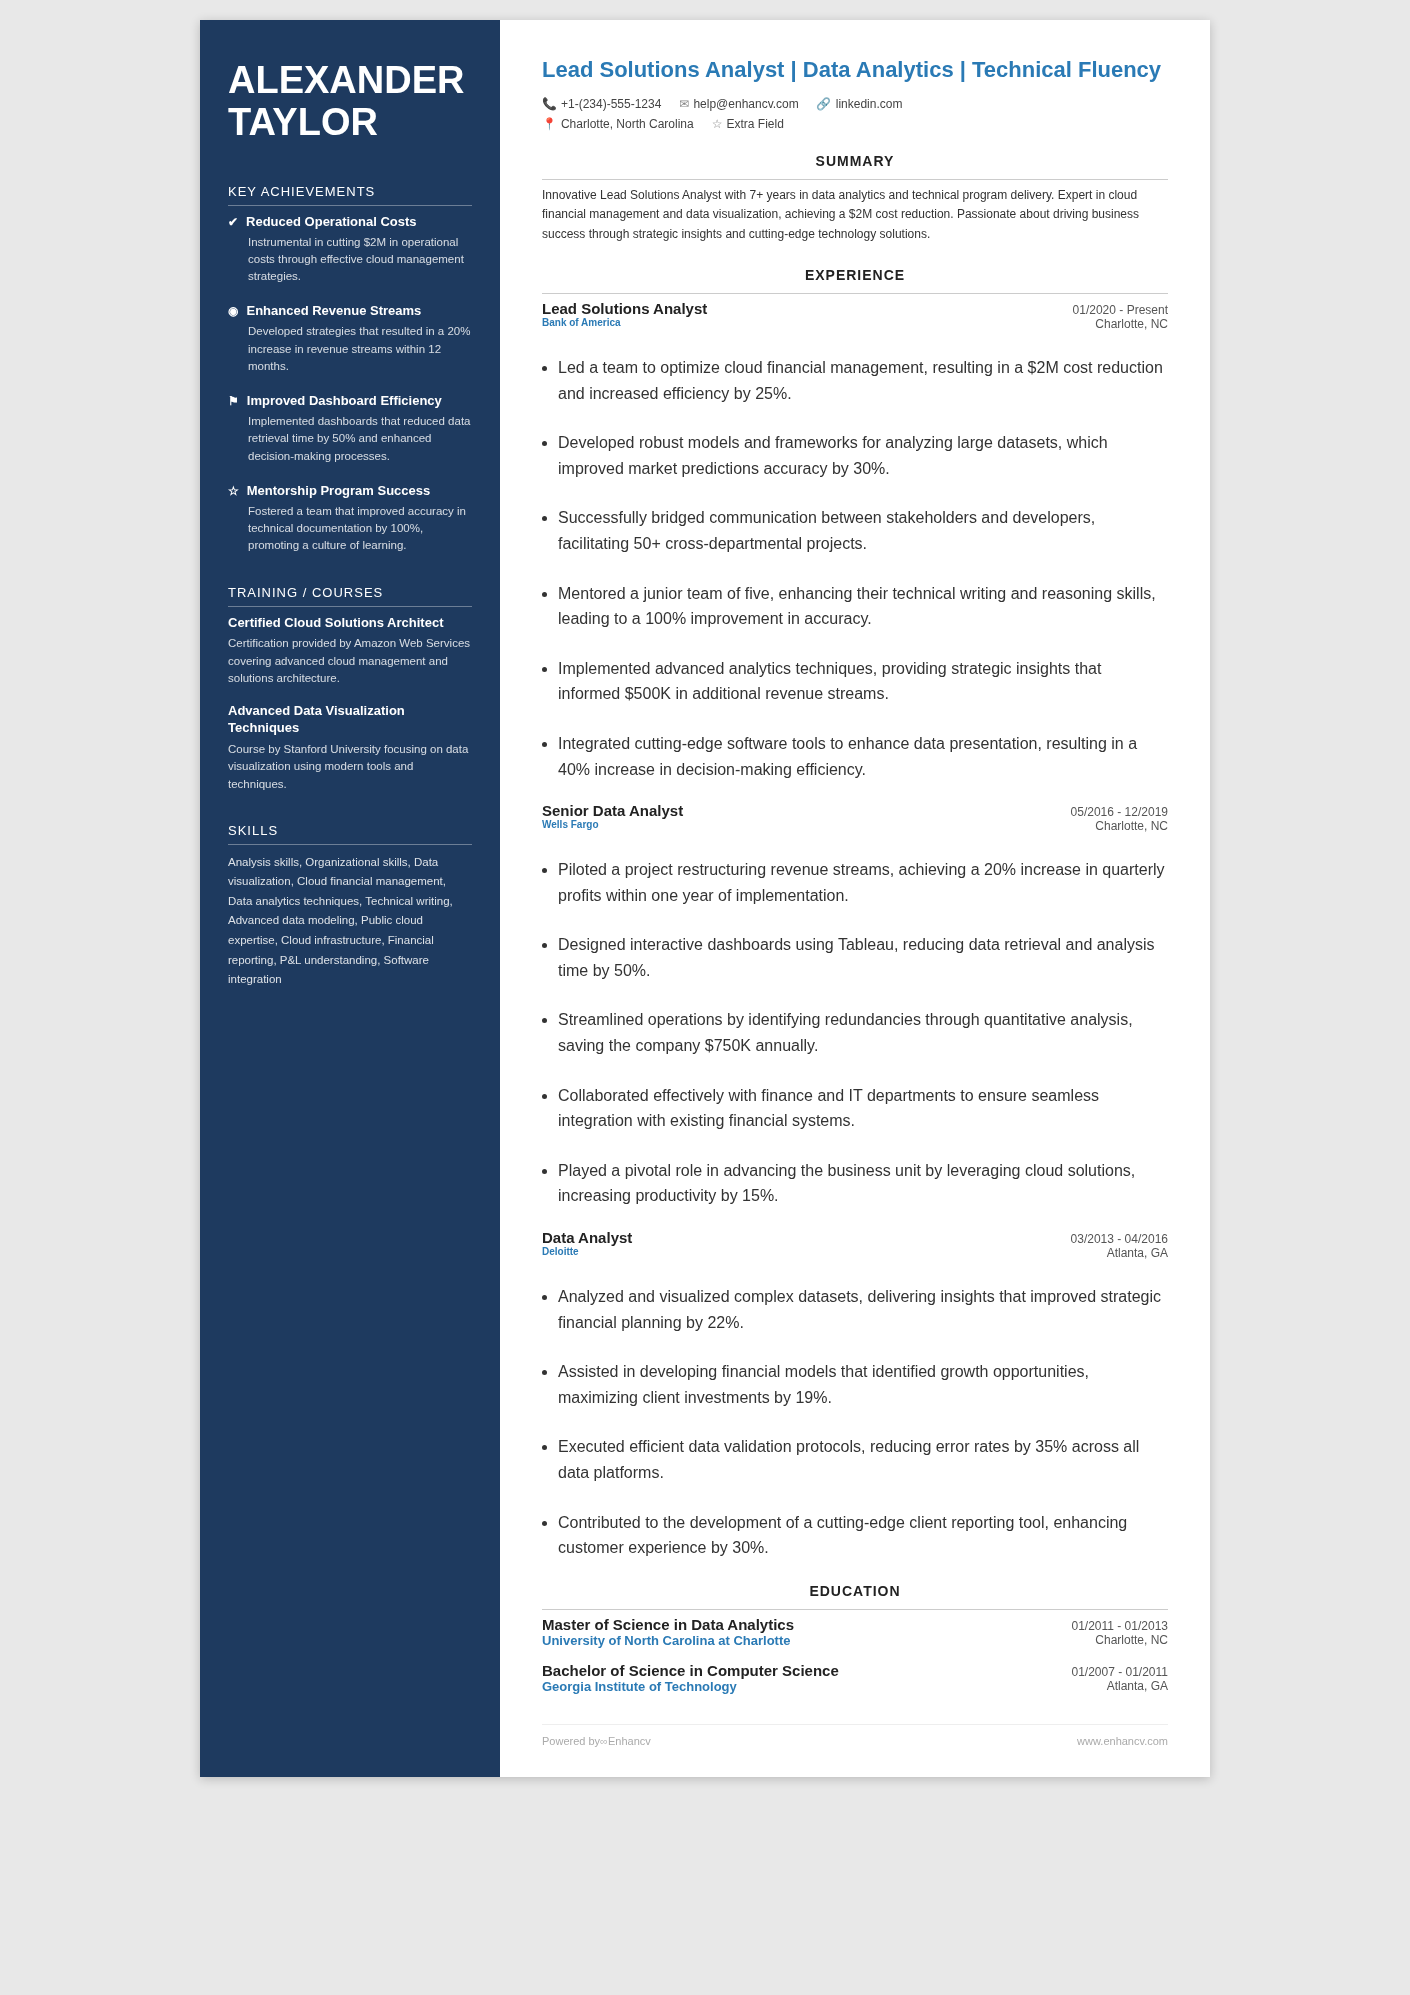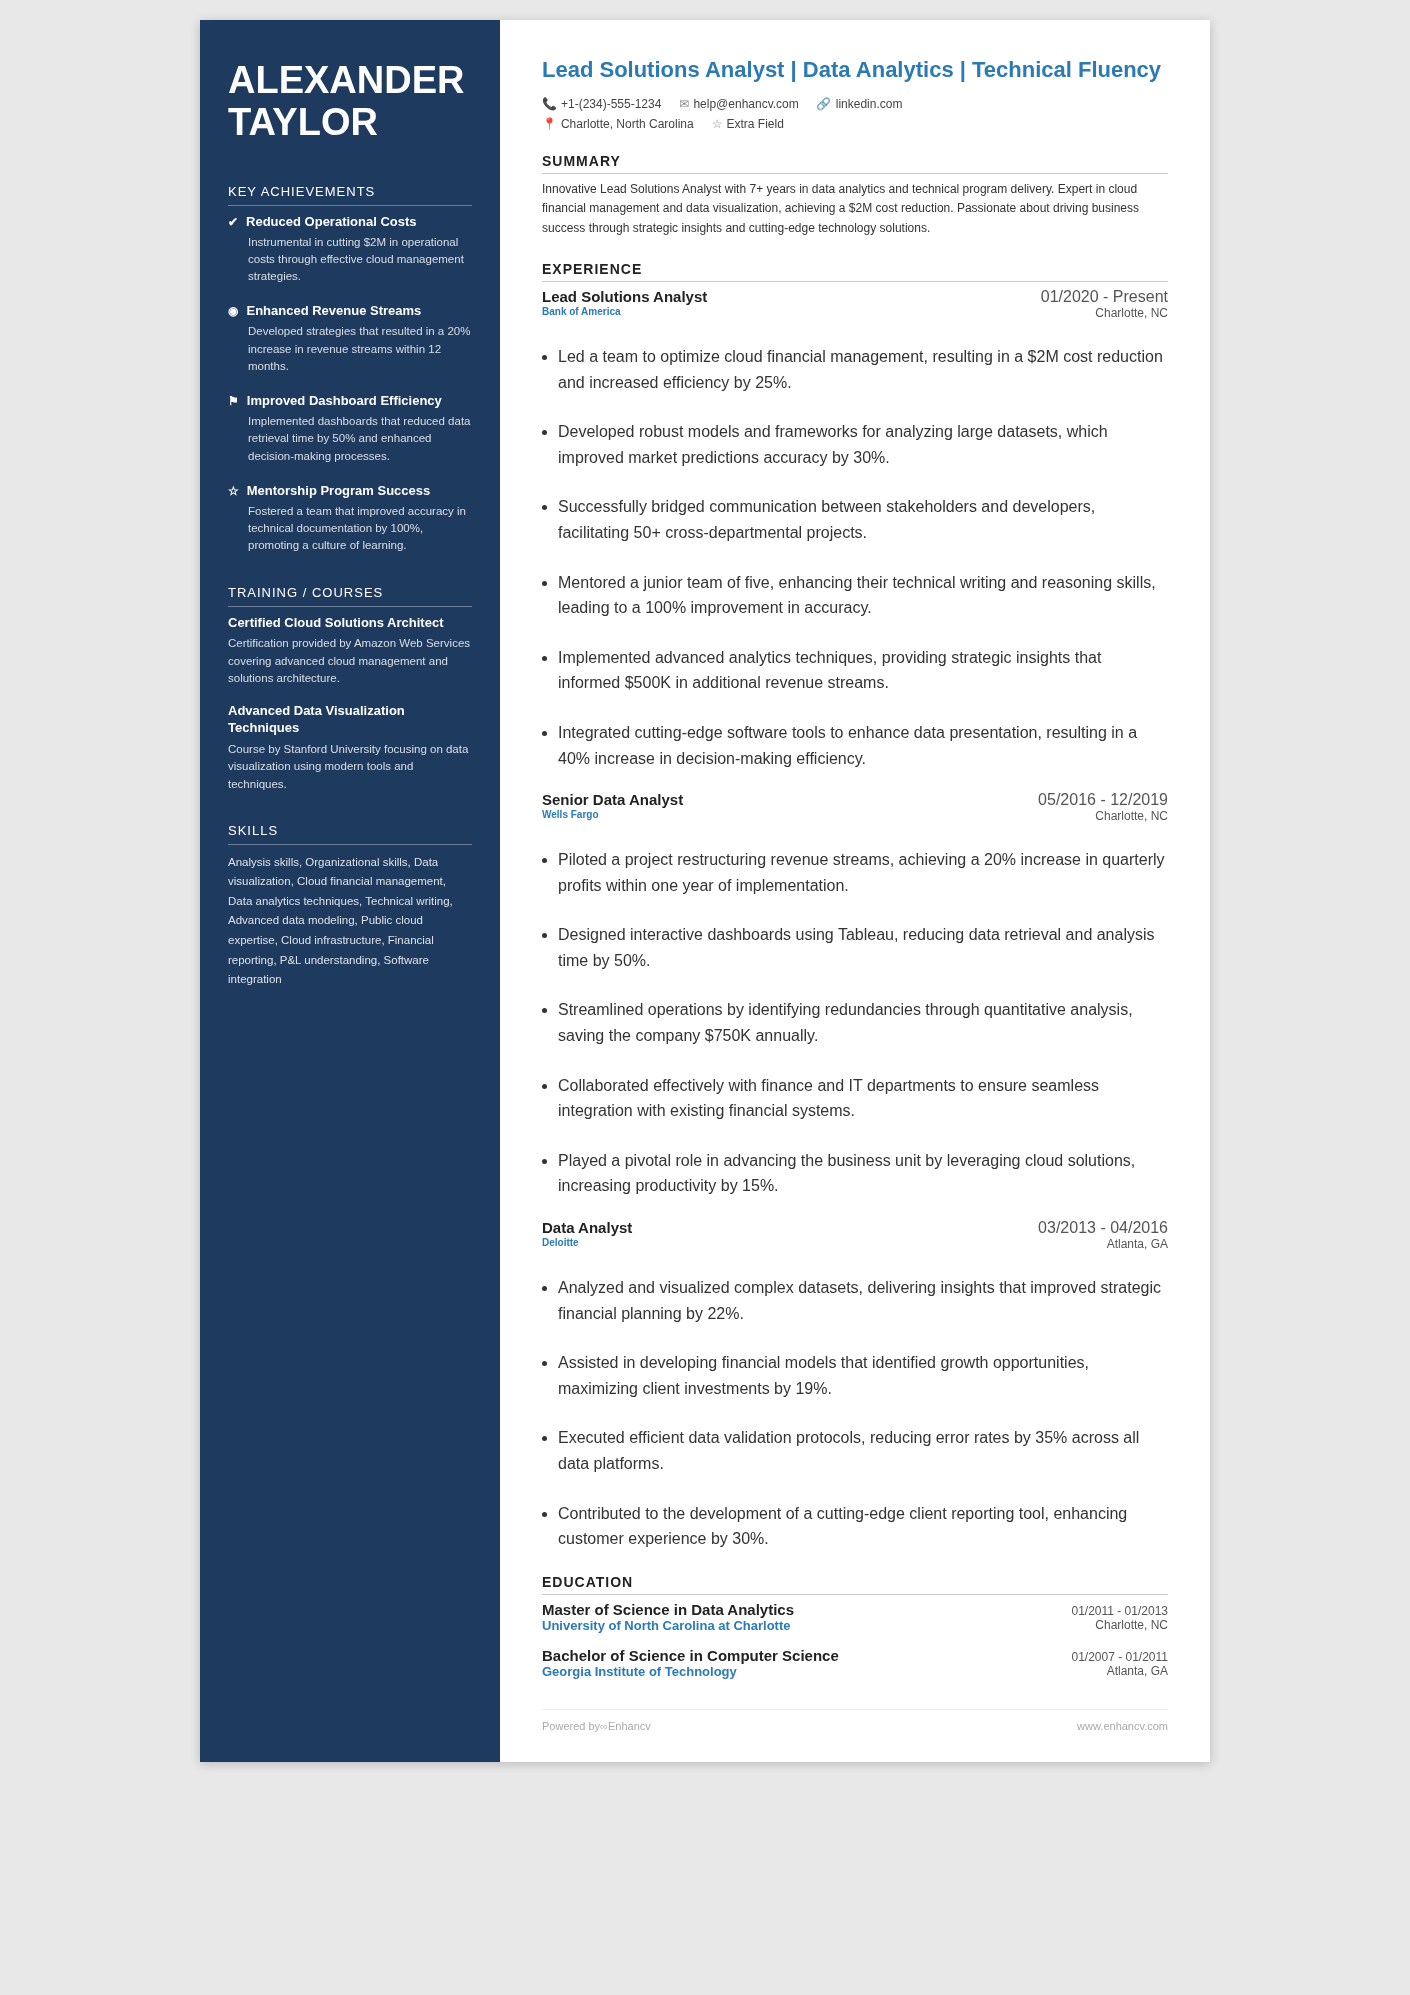--- a/index.html
+++ b/index.html
@@ -122,43 +122,44 @@
     .main-section {
       margin-top: 22px;
     }
     .main-section-title {
       font-size: 14px;
       font-weight: 700;
       letter-spacing: 1px;
       text-transform: uppercase;
       color: #222;
       margin-bottom: 6px;
-      padding-bottom: 4px;
+      padding-bottom: 10px;
       border-bottom: 1.5px solid #ccc;
+      text-align: center;
     }
     .summary-text {
       font-size: 12px;
       color: #333;
       line-height: 1.65;
     }
     .exp-entry {
       margin-bottom: 20px;
     }
     .exp-header {
       display: flex;
       justify-content: space-between;
       align-items: baseline;
     }
     .exp-title {
       font-size: 15px;
       font-weight: 700;
       color: #222;
     }
     .exp-dates {
-      font-size: 16px;
+      font-size: 12px;
       color: #555;
       white-space: nowrap;
       text-align: center;
     }
     .exp-company-row {
       display: flex;
       justify-content: space-between;
       margin-bottom: 7px;
     }
     .exp-company {

